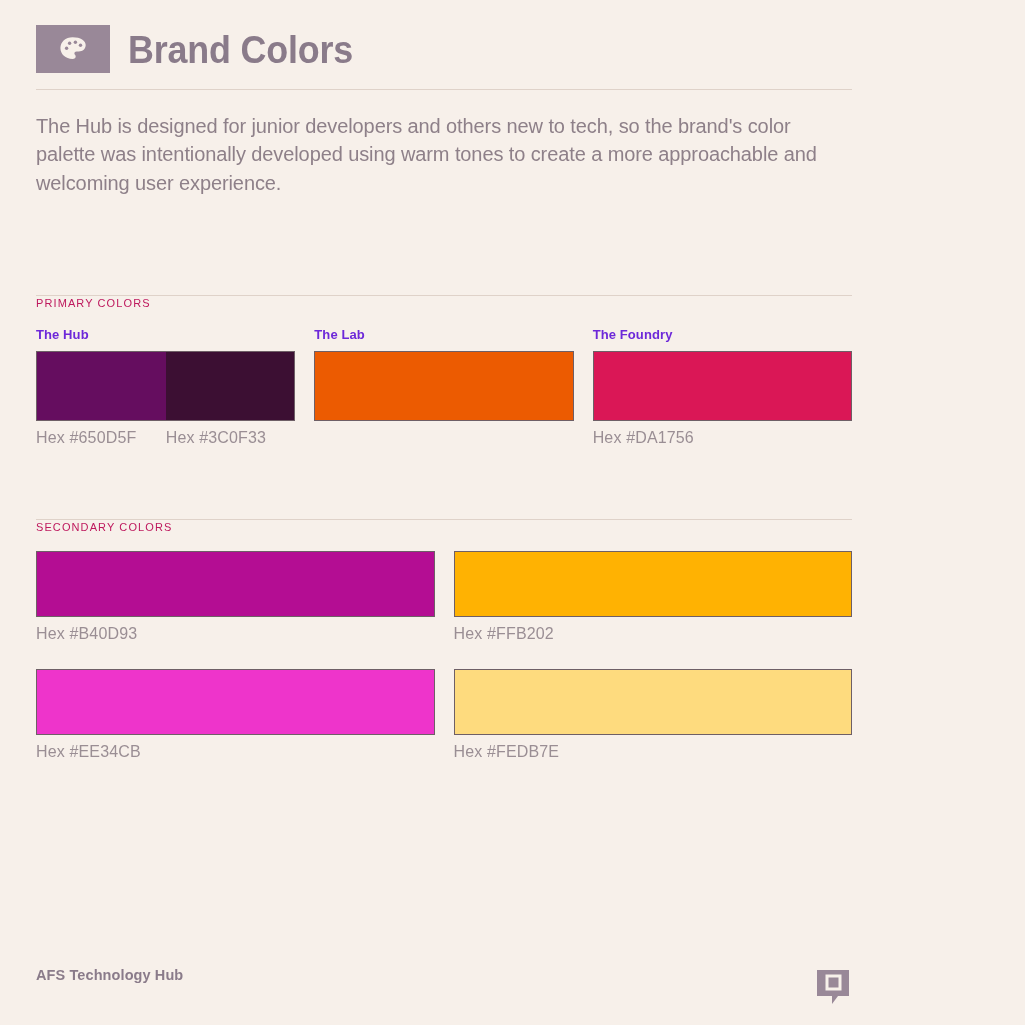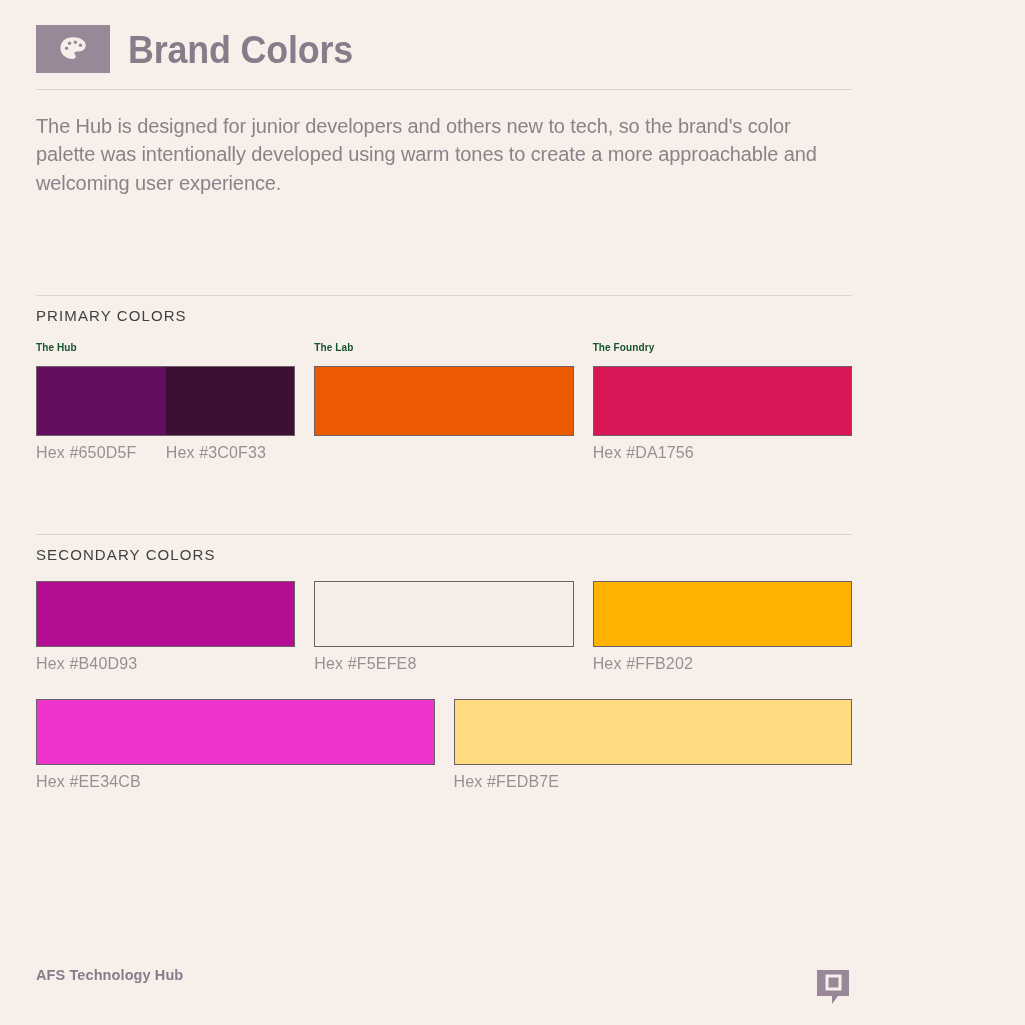--- a/index.html
+++ b/index.html
@@ -74,40 +74,40 @@
     letter-spacing: -0.1px;
   }
 
   
   .section { width: 100%; }
 
   .section-primary { margin-top: 98px; }
   .section-secondary { margin-top: 72px; }
 
   .section-title {
-    font-size: 15px;
+    font-size: 11px;
     letter-spacing: 1.1px;
-    color: #404040;
-    margin-top: 11px;
+    color: #be185d;
+    margin-top: 1px;
     margin-bottom: 18px;
     text-transform: uppercase;
   }
 
   .cols {
     display: flex;
     gap: 19px;
     width: 100%;
   }
 
   .col { flex: 1 1 0; min-width: 0; }
 
   .swatch-label {
-    font-size: 10px;
+    font-size: 13px;
     font-weight: bold;
-    color: #14532d;
+    color: #6d28d9;
     margin-bottom: 8px;
     letter-spacing: 0.1px;
     height: 16px;
   }
 
   .swatch-box {
     display: flex;
     width: 100%;
     height: 70px;
     border: 1px solid #6E5F66;
@@ -221,28 +221,20 @@
       <div class="col">
         <div class="swatch-box secondary">
           <div class="chip" style="background: rgb(180, 13, 147);"></div>
         </div>
         <div class="hex-row">
           <div class="hex">Hex #B40D93</div>
         </div>
       </div>
       <div class="col">
         <div class="swatch-box secondary">
-          <div class="chip" style="background: rgb(245, 239, 232);"></div>
-        </div>
-        <div class="hex-row">
-          <div class="hex">Hex #F5EFE8</div>
-        </div>
-      </div>
-      <div class="col">
-        <div class="swatch-box secondary">
           <div class="chip" style="background: rgb(255, 178, 2);"></div>
         </div>
         <div class="hex-row">
           <div class="hex">Hex #FFB202</div>
         </div>
       </div>
     </div>
 
     <div class="cols secondary-row-2">
       <div class="col">

